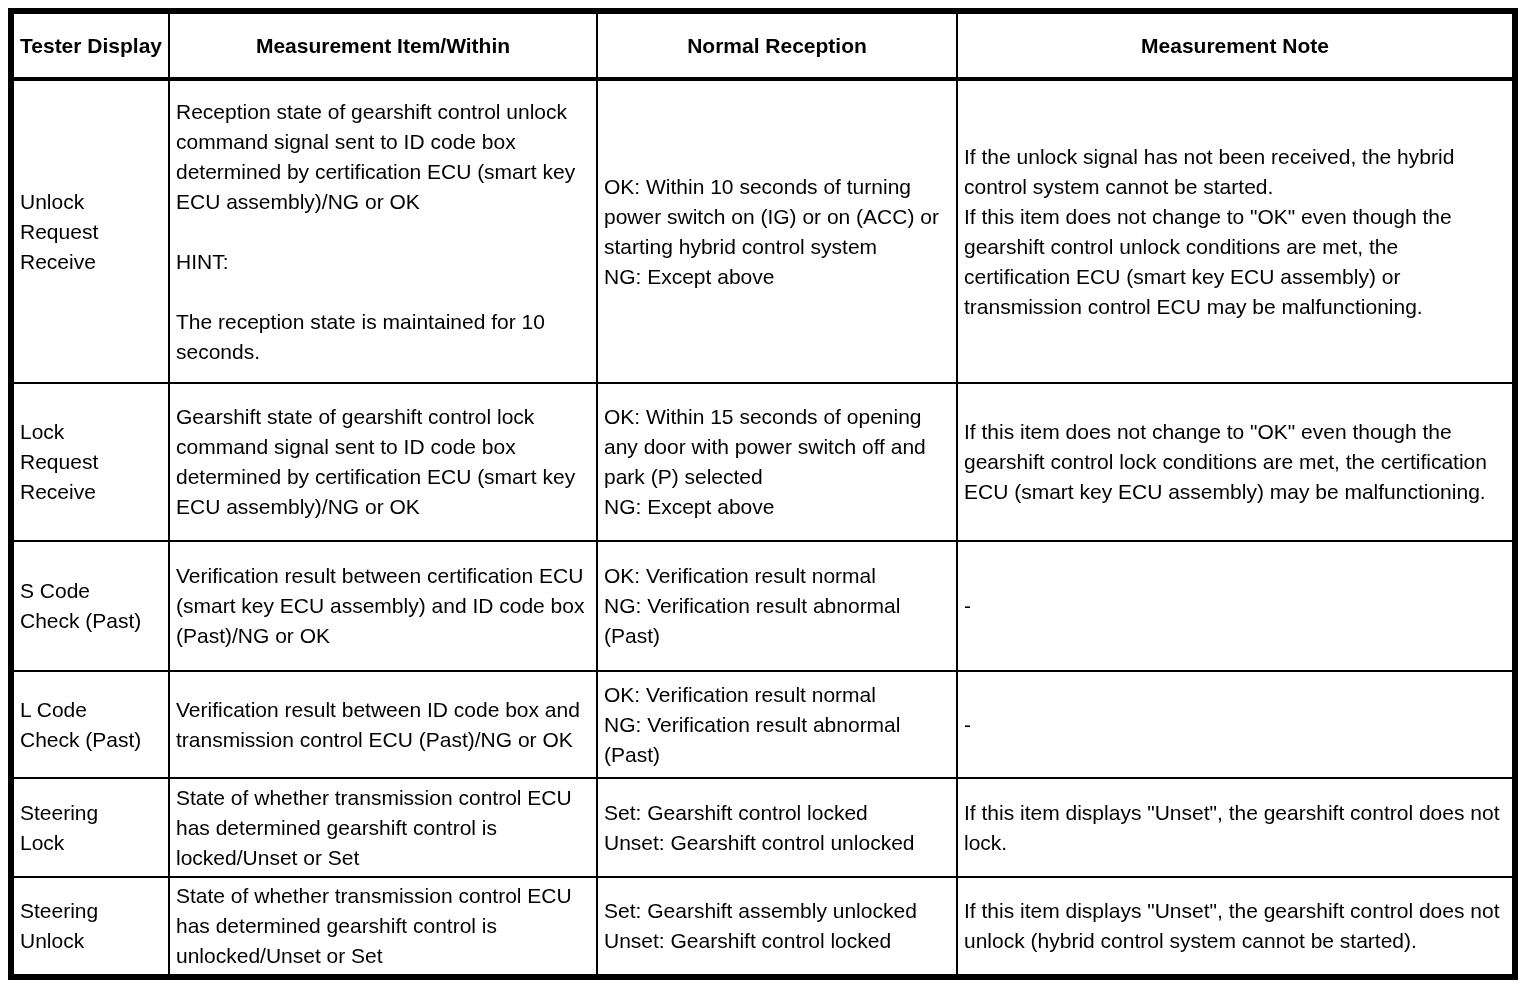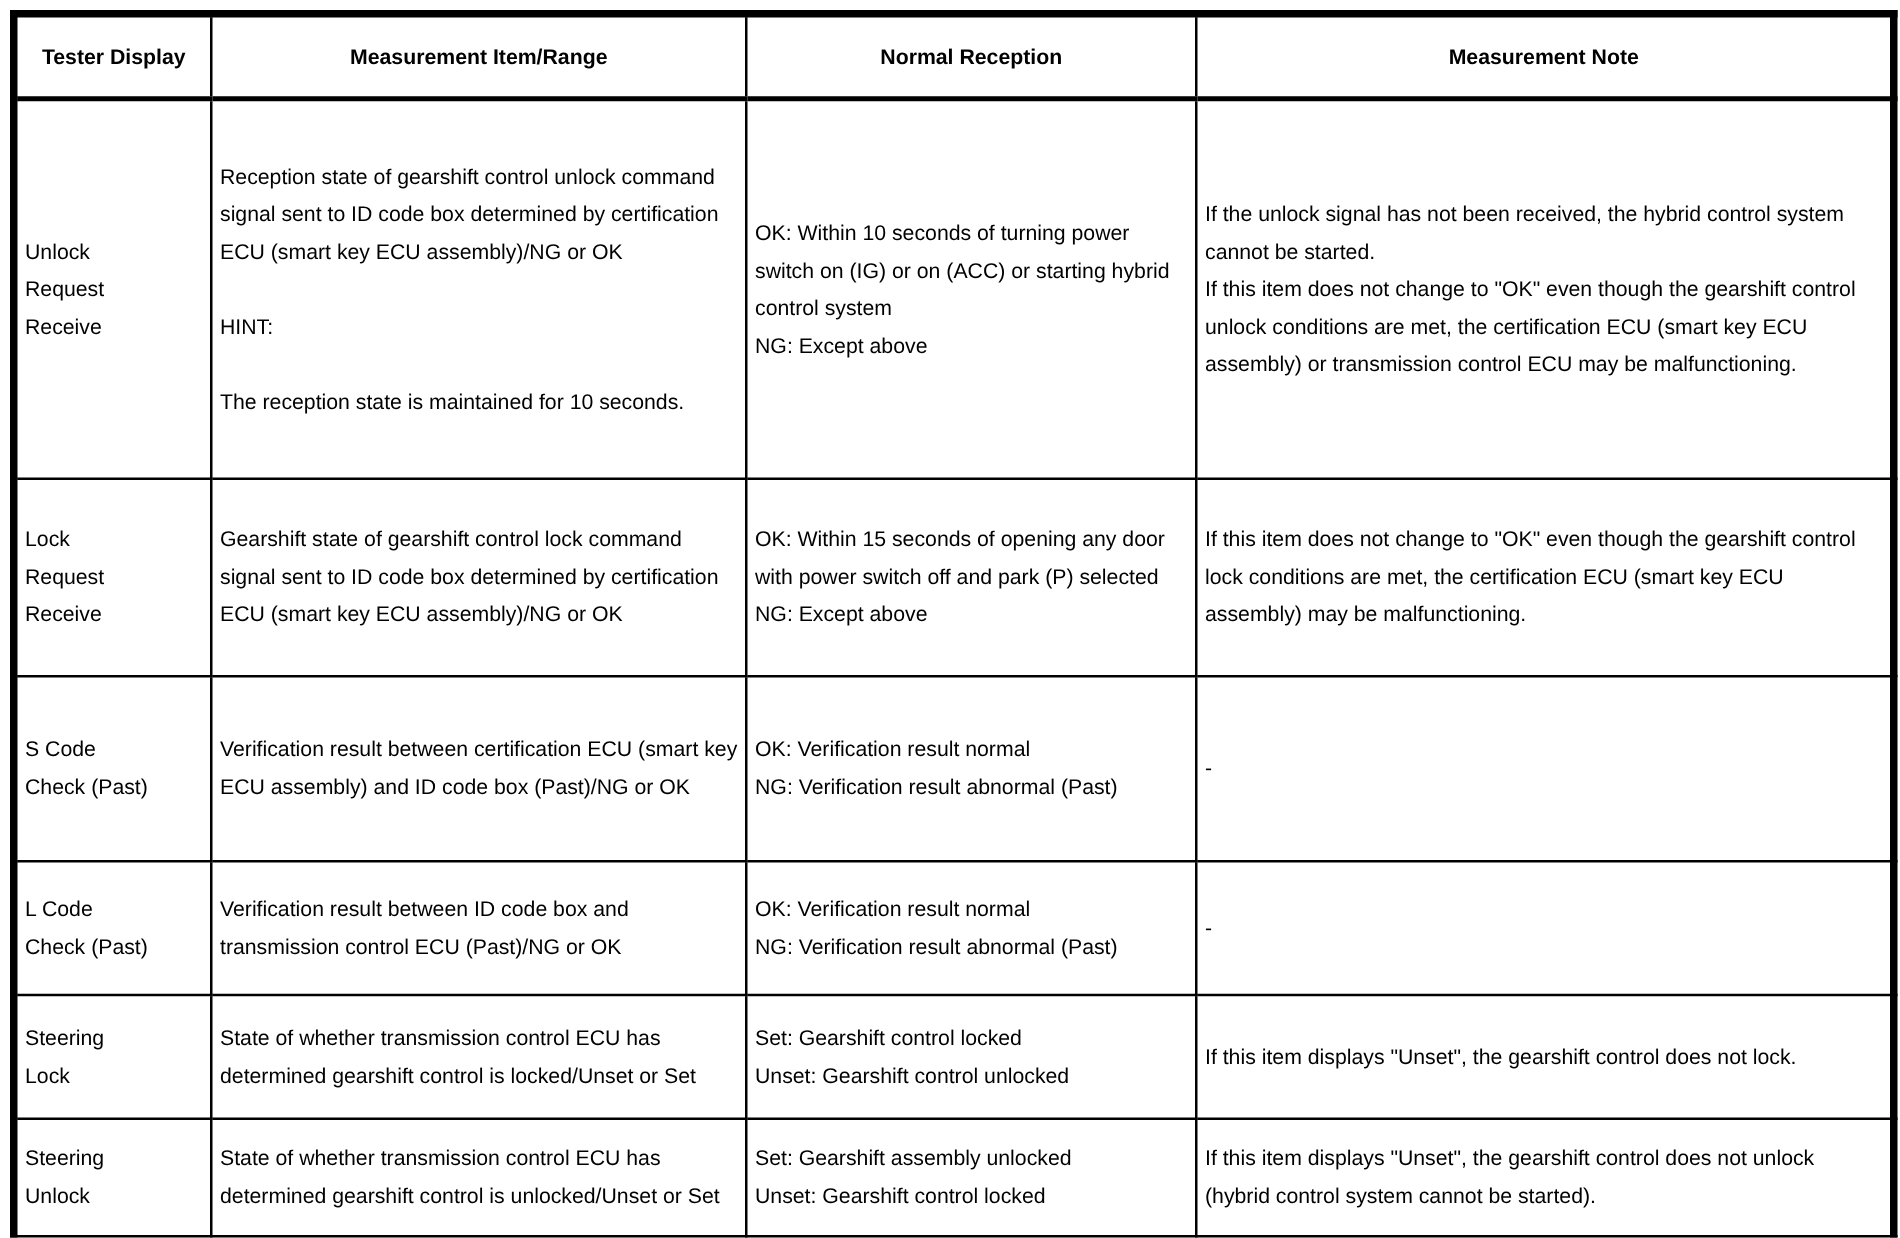--- a/index.html
+++ b/index.html
@@ -25,58 +25,58 @@
     background: #fff;
   }
   table.diag col.c1 { width: 158px; }
   table.diag col.c2 { width: 428px; }
   table.diag col.c3 { width: 360px; }
   table.diag col.c4 { width: 558px; }
 
   table.diag th, table.diag td {
     border: 2px solid #000;
     padding: 3px 6px;
-    font-size: 17px;
+    font-size: 21px;
     line-height: 30px;
     vertical-align: middle;
     text-align: left;
     white-space: pre-line;
     overflow: hidden;
     word-wrap: break-word;
   }
   table.diag th {
     text-align: center;
     font-weight: bold;
     white-space: normal;
     line-height: 31px;
     border-bottom: 4px solid #000;
   }
   tr.hdr { height: 68px; }
   tr.r1  { height: 304px; }
   tr.r2  { height: 158px; }
-  tr.r3  { height: 148px; margin-top: 34px; }
+  tr.r3  { height: 130px; margin-top: 34px; }
   tr.r4  { height: 107px; }
   tr.r5  { height: 99px; }
   tr.r6  { height: 96px; }
 </style>
 </head>
 <body>
 
 <div class="page">
   <table class="diag">
     <colgroup>
       <col class="c1">
         <col class="c2">
         <col class="c3">
         <col class="c4">
     </colgroup>
     <tbody>
         <tr class="hdr">
       <th>Tester Display</th>
-      <th>Measurement Item/Range</th>
+      <th>Measurement Item/Within</th>
       <th>Normal Reception</th>
       <th>Measurement Note</th>
     </tr>
     <tr class="r1">
       <td>Unlock
 Request
 Receive</td>
       <td>Reception state of gearshift control unlock command signal sent to ID code box determined by certification ECU (smart key ECU assembly)/NG or OK
 
 HINT:

